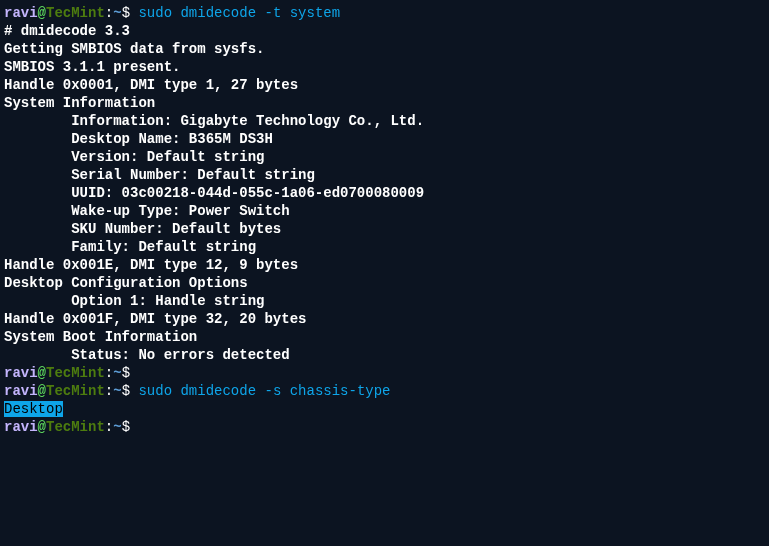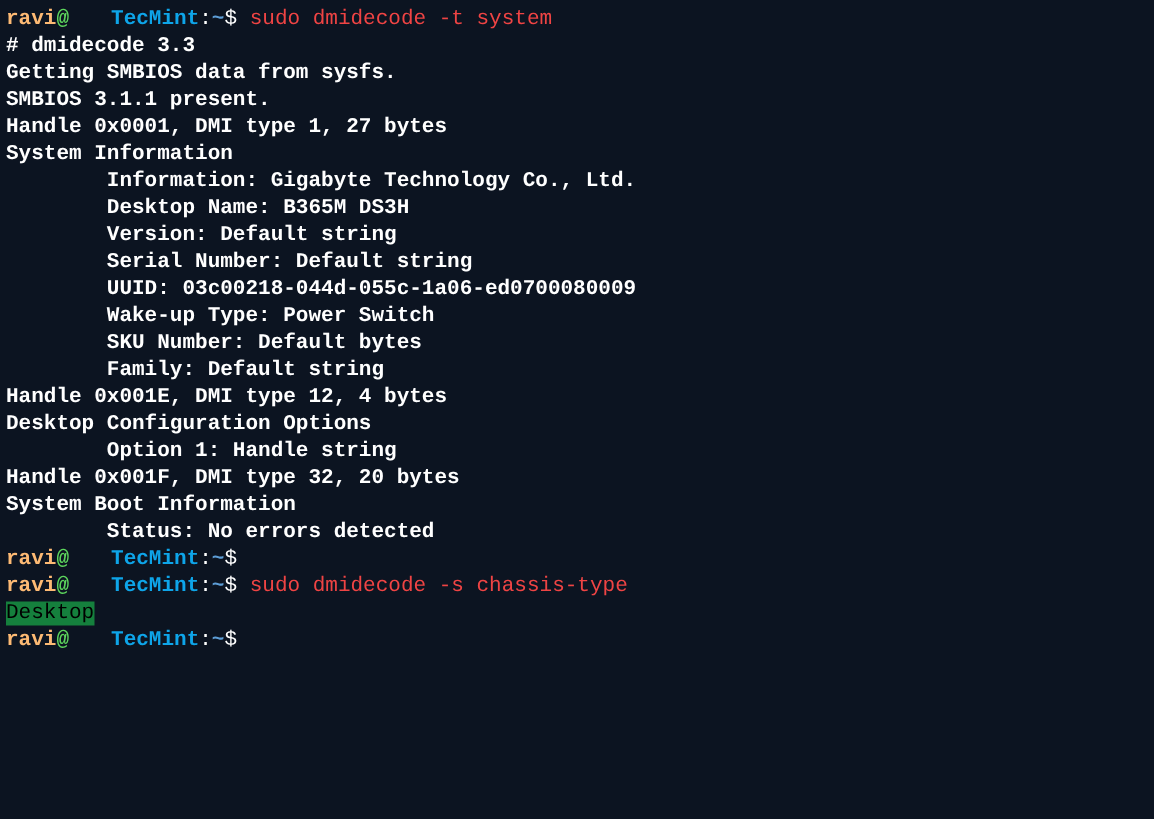--- a/index.html
+++ b/index.html
@@ -15,52 +15,51 @@
       color: #ffffff;
       padding: 4px;
       width: 769px;
       height: 546px;
       overflow: hidden;
     }
     .line {
       white-space: pre;
     }
     .user {
-      color: #fdba74;
+      color: #c4b5fd;
       font-weight: bold;
       margin-top: 28px;
     }
     .at {
       color: #5dd65d;
       font-weight: bold;
     }
     .host {
-      color: #0ea5e9;
+      color: #4d7c0f;
       font-weight: bold;
-      margin-left: 28px;
     }
     .colon {
       color: #ffffff;
     }
     .path {
       color: #5d9dd6;
       font-weight: bold;
     }
     .dollar {
       color: #ffffff;
     }
     .cmd {
-      color: #ef4444;
+      color: #0ea5e9;
     }
     .output {
       color: #ffffff;
       font-weight: bold;
     }
     .highlighted {
-      background-color: #15803d;
+      background-color: #0ea5e9;
       color: #000000;
     }
   </style>
 </head>
 <body>
 
 <div class="line"><span class="user">ravi</span><span class="at">@</span><span class="host">TecMint</span><span class="colon">:</span><span class="path">~</span><span class="dollar">$ </span><span class="cmd">sudo dmidecode -t system</span></div>
 <div class="line output"># dmidecode 3.3</div>
 <div class="line output">Getting SMBIOS data from sysfs.</div>
 <div class="line output">SMBIOS 3.1.1 present.</div>
@@ -69,21 +68,21 @@
 <div class="line output">System Information</div>
 <div class="line output">        Information: Gigabyte Technology Co., Ltd.</div>
 <div class="line output">        Desktop Name: B365M DS3H</div>
 <div class="line output">        Version: Default string</div>
 <div class="line output">        Serial Number: Default string</div>
 <div class="line output">        UUID: 03c00218-044d-055c-1a06-ed0700080009</div>
 <div class="line output">        Wake-up Type: Power Switch</div>
 <div class="line output">        SKU Number: Default bytes</div>
 <div class="line output">        Family: Default string</div>
 <div class="line output"></div>
-<div class="line output">Handle 0x001E, DMI type 12, 4 bytes</div>
+<div class="line output">Handle 0x001E, DMI type 12, 9 bytes</div>
 <div class="line output">Desktop Configuration Options</div>
 <div class="line output">        Option 1: Handle string</div>
 <div class="line output"></div>
 <div class="line output">Handle 0x001F, DMI type 32, 20 bytes</div>
 <div class="line output">System Boot Information</div>
 <div class="line output">        Status: No errors detected</div>
 <div class="line output"></div>
 <div class="line"><span class="user">ravi</span><span class="at">@</span><span class="host">TecMint</span><span class="colon">:</span><span class="path">~</span><span class="dollar">$ </span></div>
 <div class="line"><span class="user">ravi</span><span class="at">@</span><span class="host">TecMint</span><span class="colon">:</span><span class="path">~</span><span class="dollar">$ </span><span class="cmd">sudo dmidecode -s chassis-type</span></div>
 <div class="line"><span class="highlighted">Desktop</span></div>

